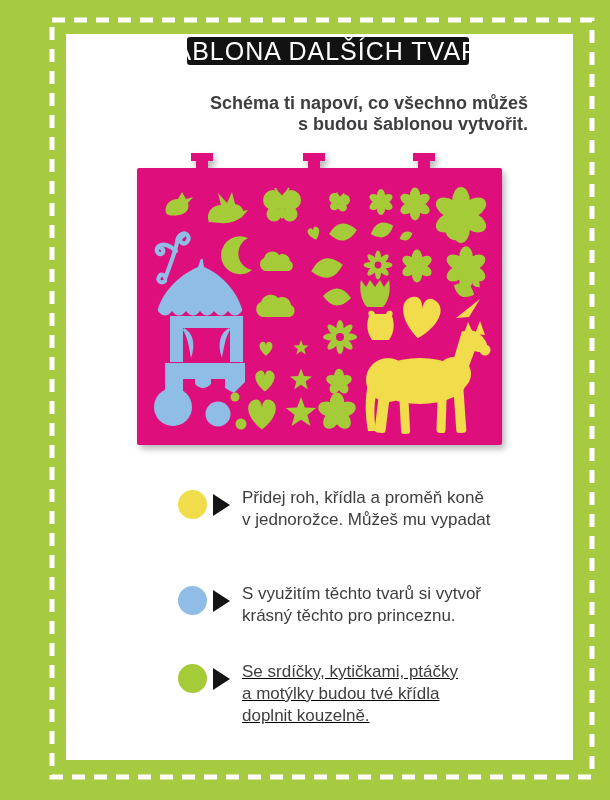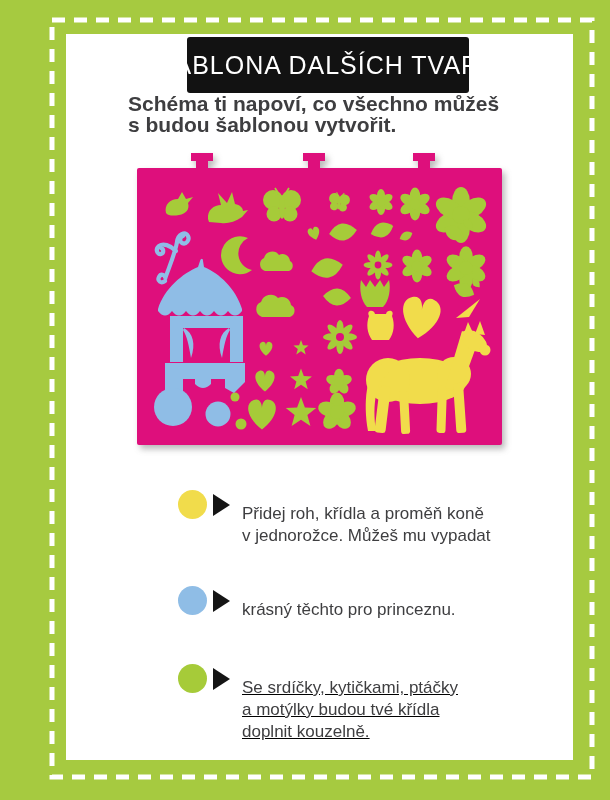--- a/index.html
+++ b/index.html
@@ -7,32 +7,32 @@
     position:relative;width:610px;height:800px;overflow:hidden;
     background:var(--border-green,#a6ca40);
     font-family:"Liberation Sans",sans-serif;
   }
   .frame-svg{position:absolute;left:0;top:0;width:610px;height:800px;}
   .sheet{
     position:absolute;left:66px;top:34px;width:507px;height:726px;
     background:var(--sheet-white,#ffffff);
   }
   .banner{
-    position:absolute;left:187px;top:37px;width:282px;height:56px;
+    position:absolute;left:187px;top:37px;width:282px;height:28px;
     background:var(--banner-bg,#121212);border-radius:3px;
     display:flex;align-items:center;justify-content:center;
   }
   .banner h1{
     margin:0;color:var(--banner-text,#ffffff);
     font-size:25px;font-weight:300;letter-spacing:1px;white-space:nowrap;
   }
   .subtitle{
     position:absolute;left:128px;top:93px;width:400px;
-    text-align:left;color:var(--body-text,#3e3e40);
-    font-size:21px;font-weight:700;line-height:21px;
+    text-align:right;color:var(--body-text,#3e3e40);
+    font-size:18px;font-weight:700;line-height:21px;
   }
   .stencil{
     position:absolute;left:137px;top:150px;width:372px;height:300px;
     filter:drop-shadow(3px 4px 3px rgba(70,70,70,.38));
   }
   .pinkfill{fill:var(--stencil-pink,#de0f7c);}
   .lime{fill:var(--shape-lime,#a6cb39);}
   .blue{fill:var(--shape-blue,#8fbde6);}
   .yellow{fill:var(--shape-yellow,#f1dc4b);}
   .lime-stroke{stroke:var(--shape-lime,#a6cb39);}
@@ -44,21 +44,20 @@
     width:29px;height:29px;border-radius:50%;flex:0 0 auto;margin-top:3px;
   }
   .tri{
     width:0;height:0;flex:0 0 auto;margin:7px 12px 0 6px;
     border-top:11px solid transparent;border-bottom:11px solid transparent;
     border-left:17px solid #151515;
   }
   .legend-text{
     color:var(--body-text,#3e3e40);font-size:17px;font-weight:400;line-height:22px;
     white-space:nowrap;
-    margin-top:16px;
   }
   .legend-text div{height:22px;}
 </style>
 </head>
 <body>
 
 <div class="page">
 
   <svg class="frame-svg" viewBox="0 0 610 800">
     <rect x="52" y="20" width="540" height="757" fill="none" stroke="#ffffff" stroke-width="5" stroke-dasharray="13 9"></rect>
@@ -222,20 +221,21 @@
       <div class="legend-text">
         <div>Přidej roh, křídla a proměň koně</div>
         <div>v jednorožce. Můžeš mu vypadat</div>
       </div>
     </div>
 
     <div class="legend-item li-2">
       <span class="bullet" style="background-color: rgb(143, 189, 230);"></span>
       <span class="tri"></span>
       <div class="legend-text">
+        <div>S využitím těchto tvarů si vytvoř</div>
         <div>krásný těchto pro princeznu.</div>
       </div>
     </div>
 
     <div class="legend-item li-3">
       <span class="bullet" style="background-color: rgb(166, 203, 57);"></span>
       <span class="tri"></span>
       <div class="legend-text">
         <div>Se srdíčky, kytičkami, ptáčky</div>
         <div>a motýlky budou tvé křídla</div>

